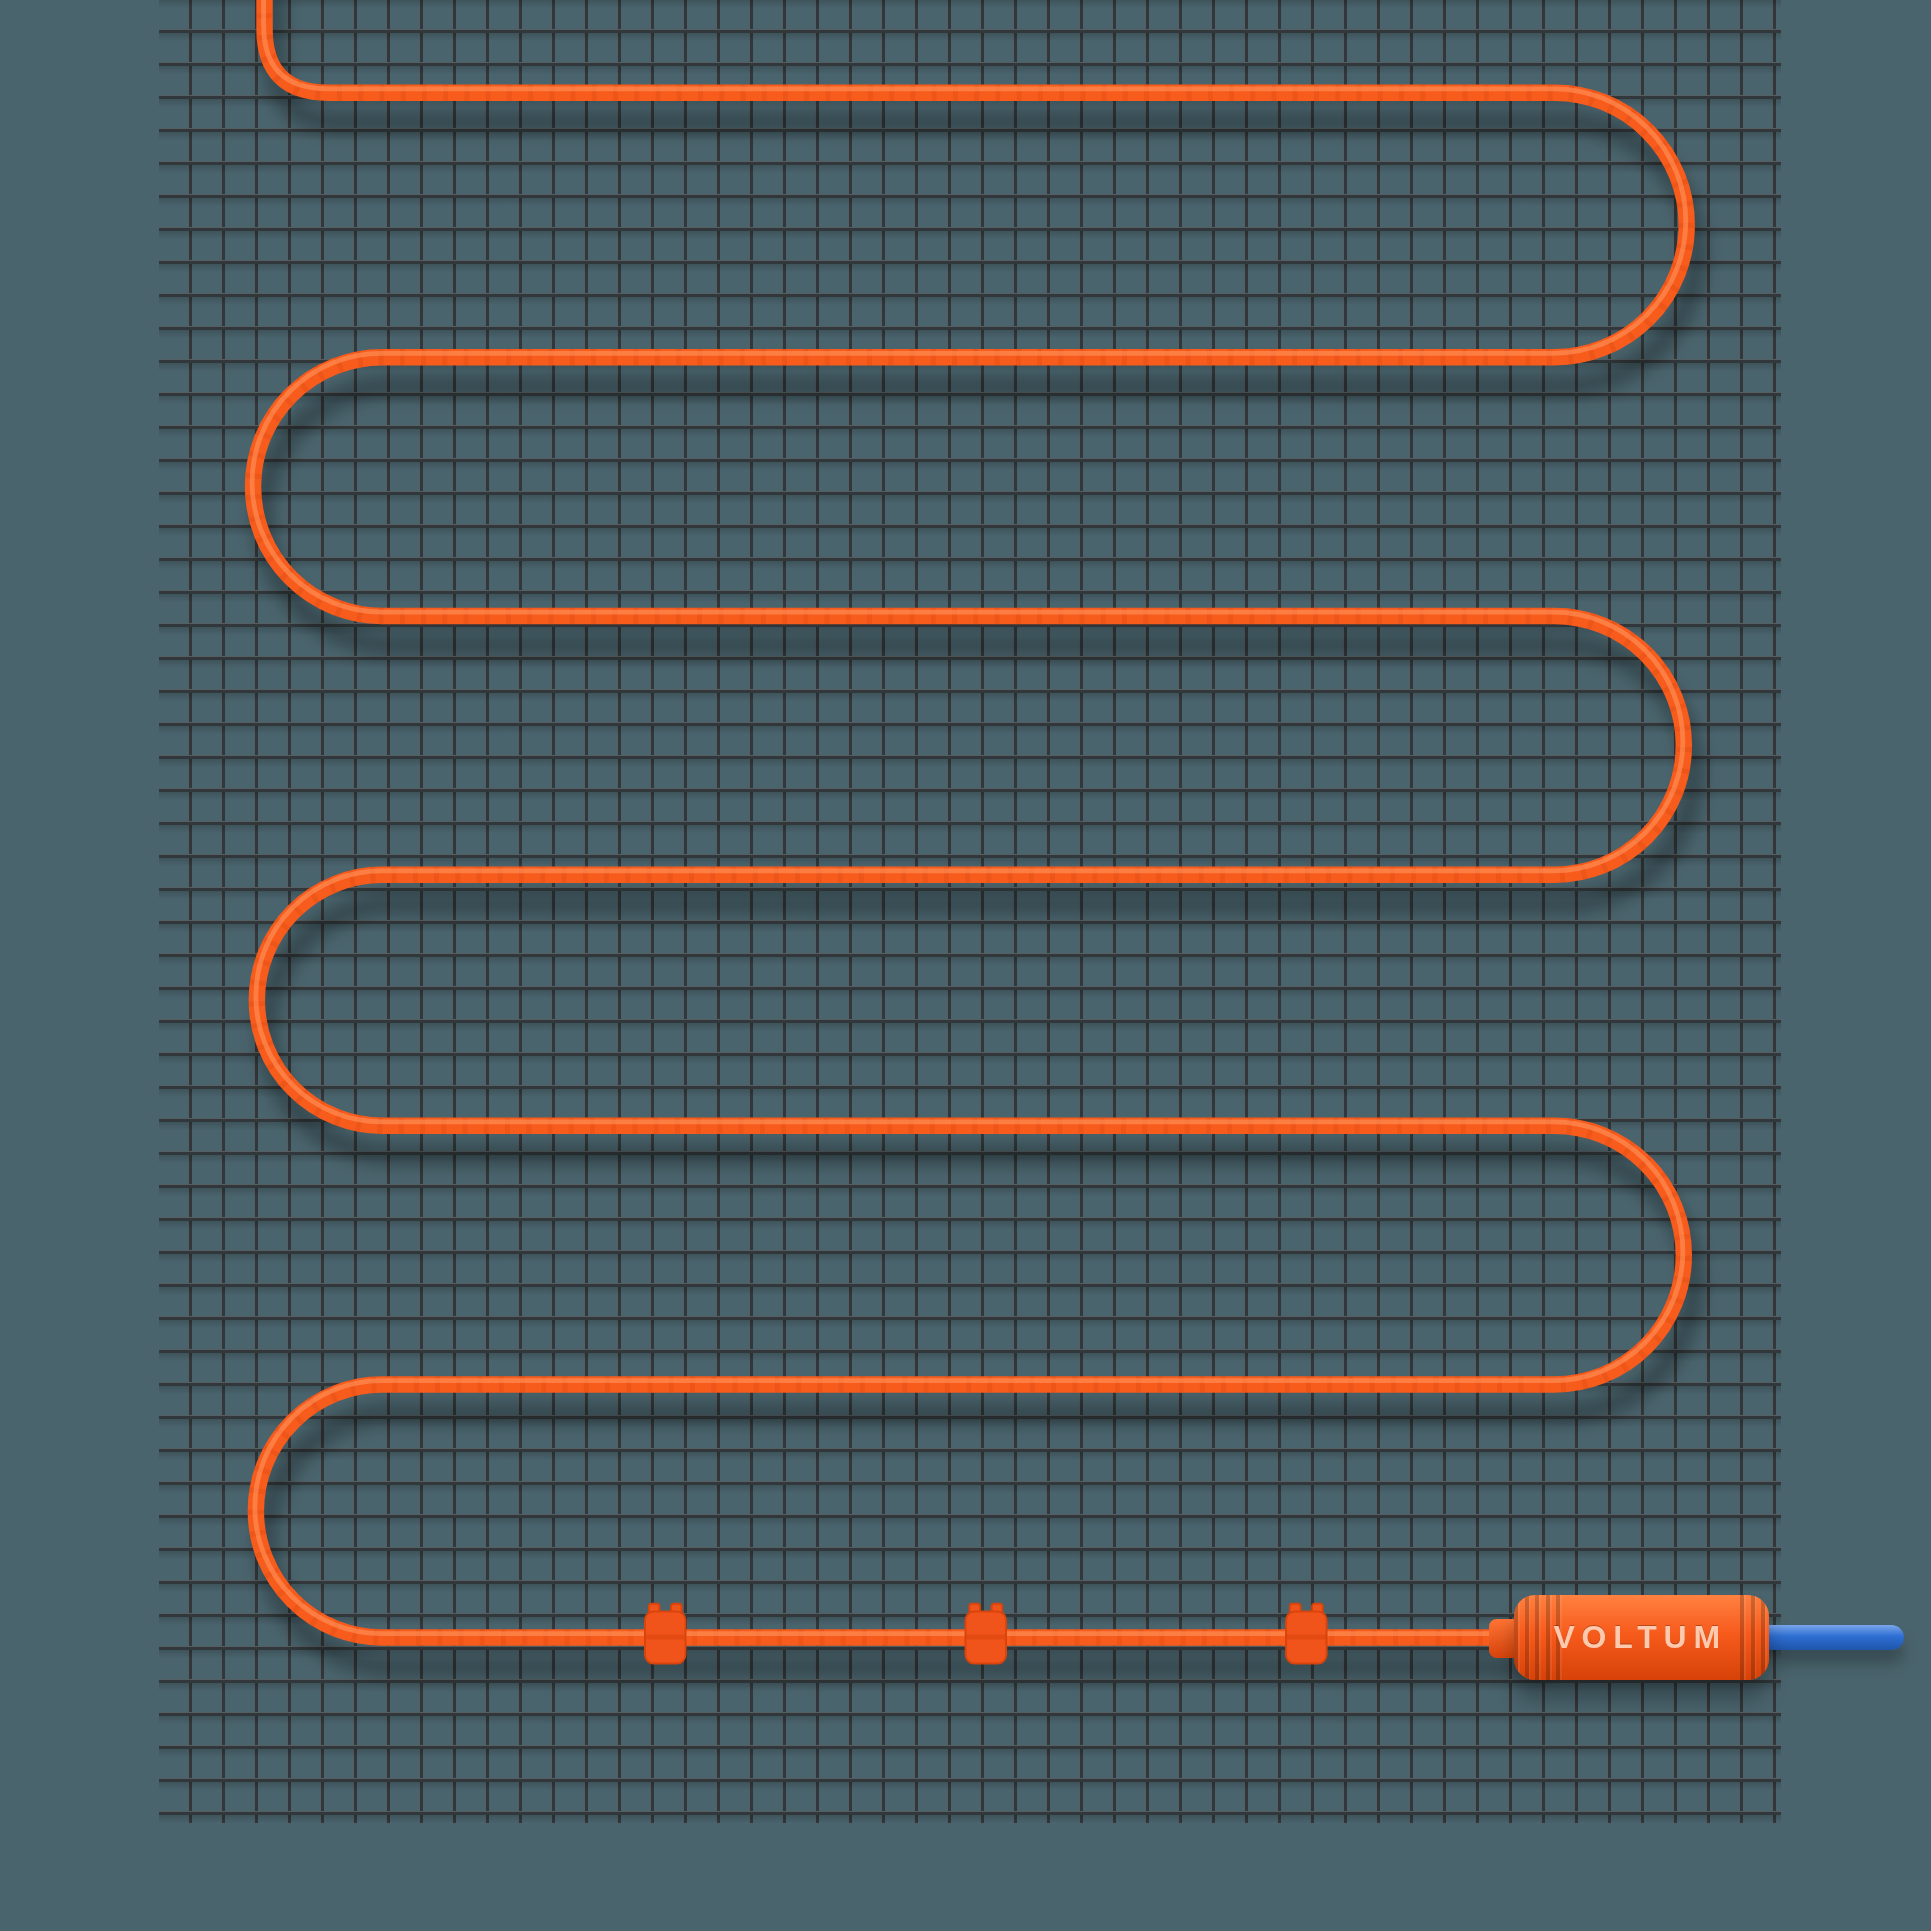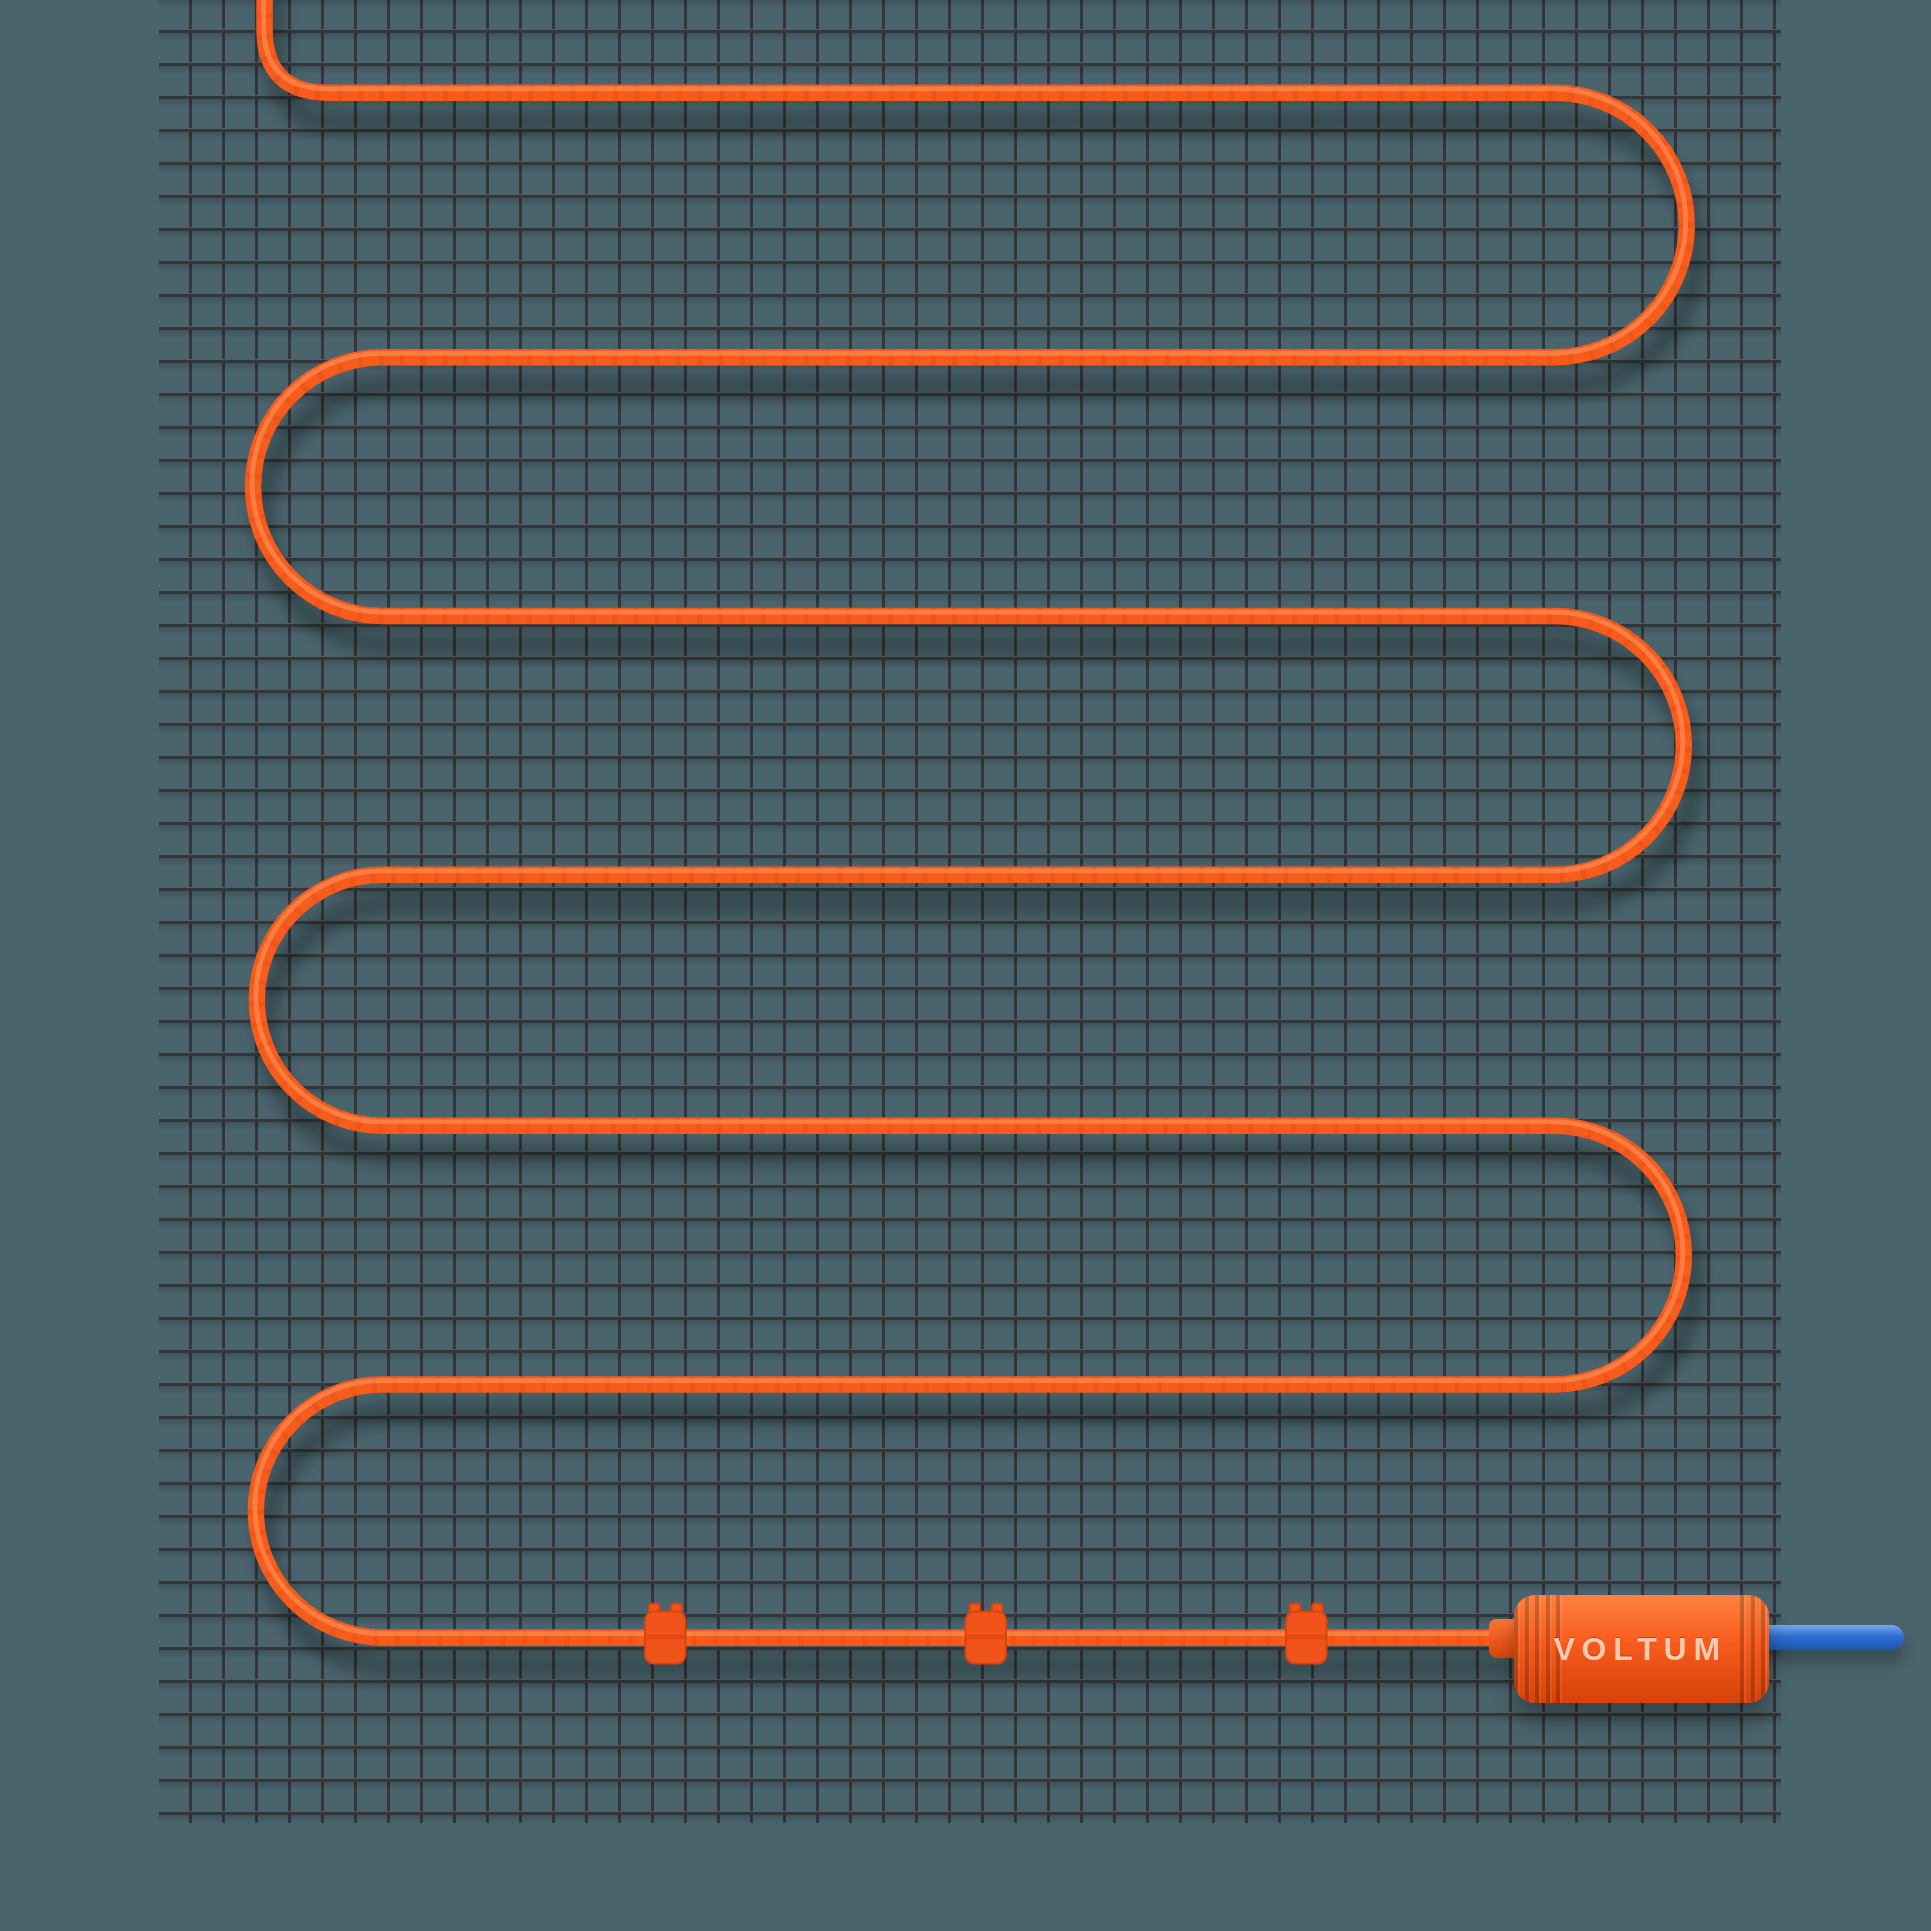--- a/index.html
+++ b/index.html
@@ -110,21 +110,21 @@
     box-shadow: 0 13.5px 15.4px rgba(0,0,0,0.25);
     z-index: 3;
   }
 
   
   .connector {
     position: absolute;
     left: 1514px;
     top: 1595px;
     width: 255px;
-    height: 108px;
+    height: 85px;
     border-radius: 21px;
     background: linear-gradient(to bottom, #ff8140 0%, var(--color-connector-body, #f75b1c) 45%, #d64208 100%);
     box-shadow: 0 19.3px 21px rgba(0,0,0,0.28);
     overflow: hidden;
     display: flex;
     align-items: center;
     justify-content: flex-end;
     z-index: 4;
   }
   .connector-ridges-left,

